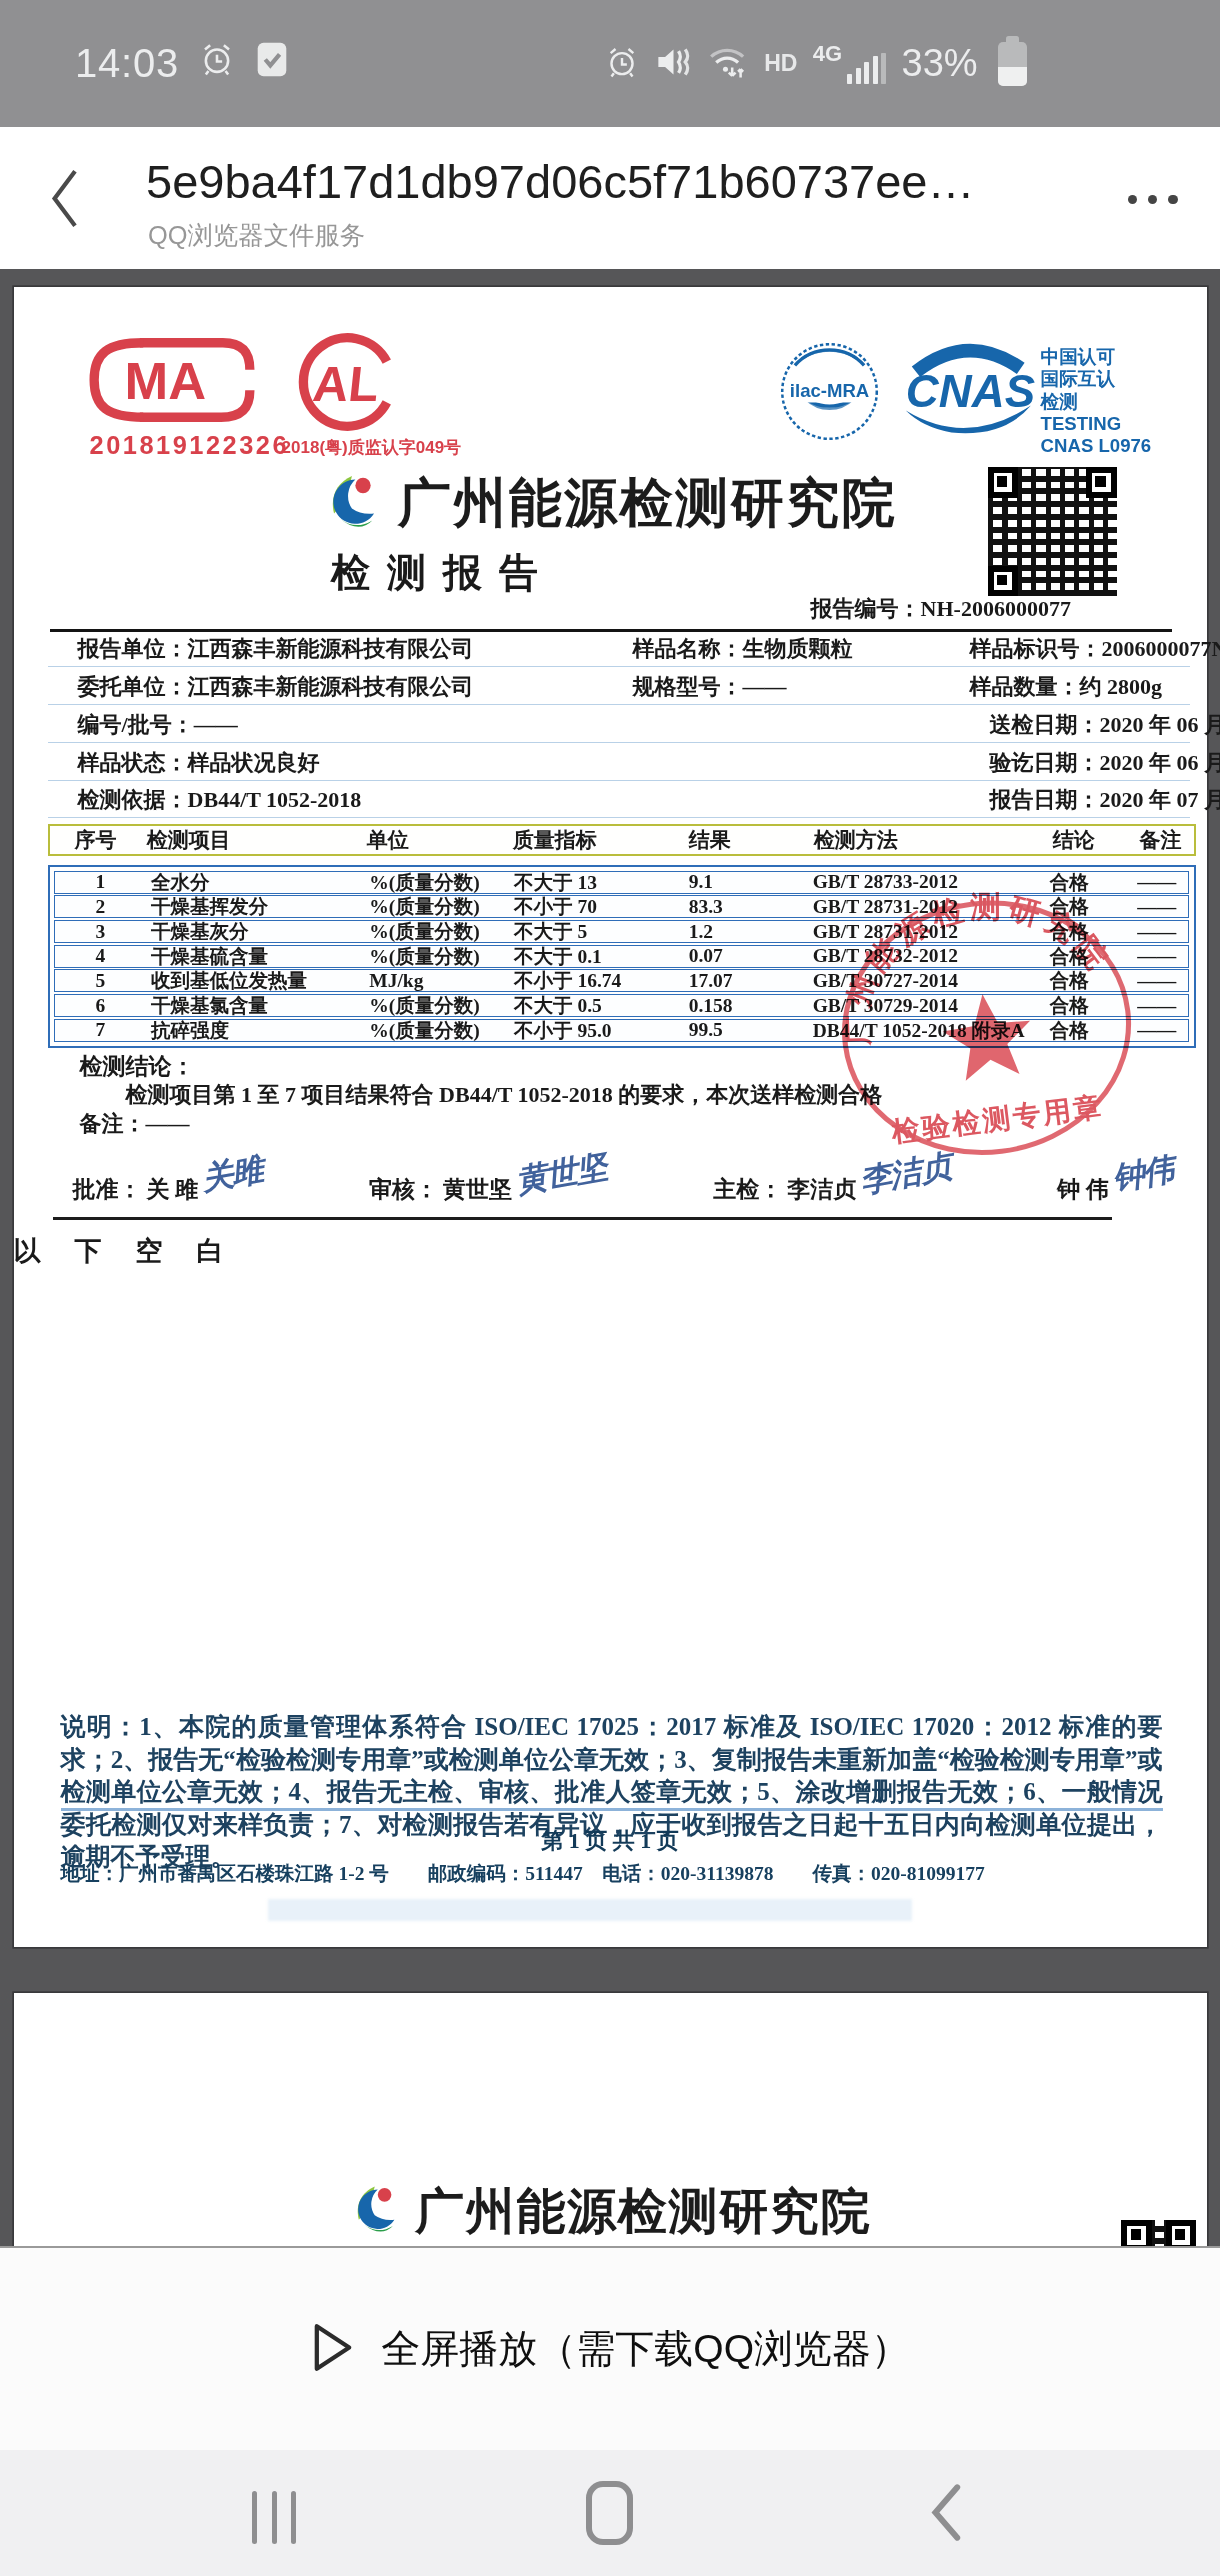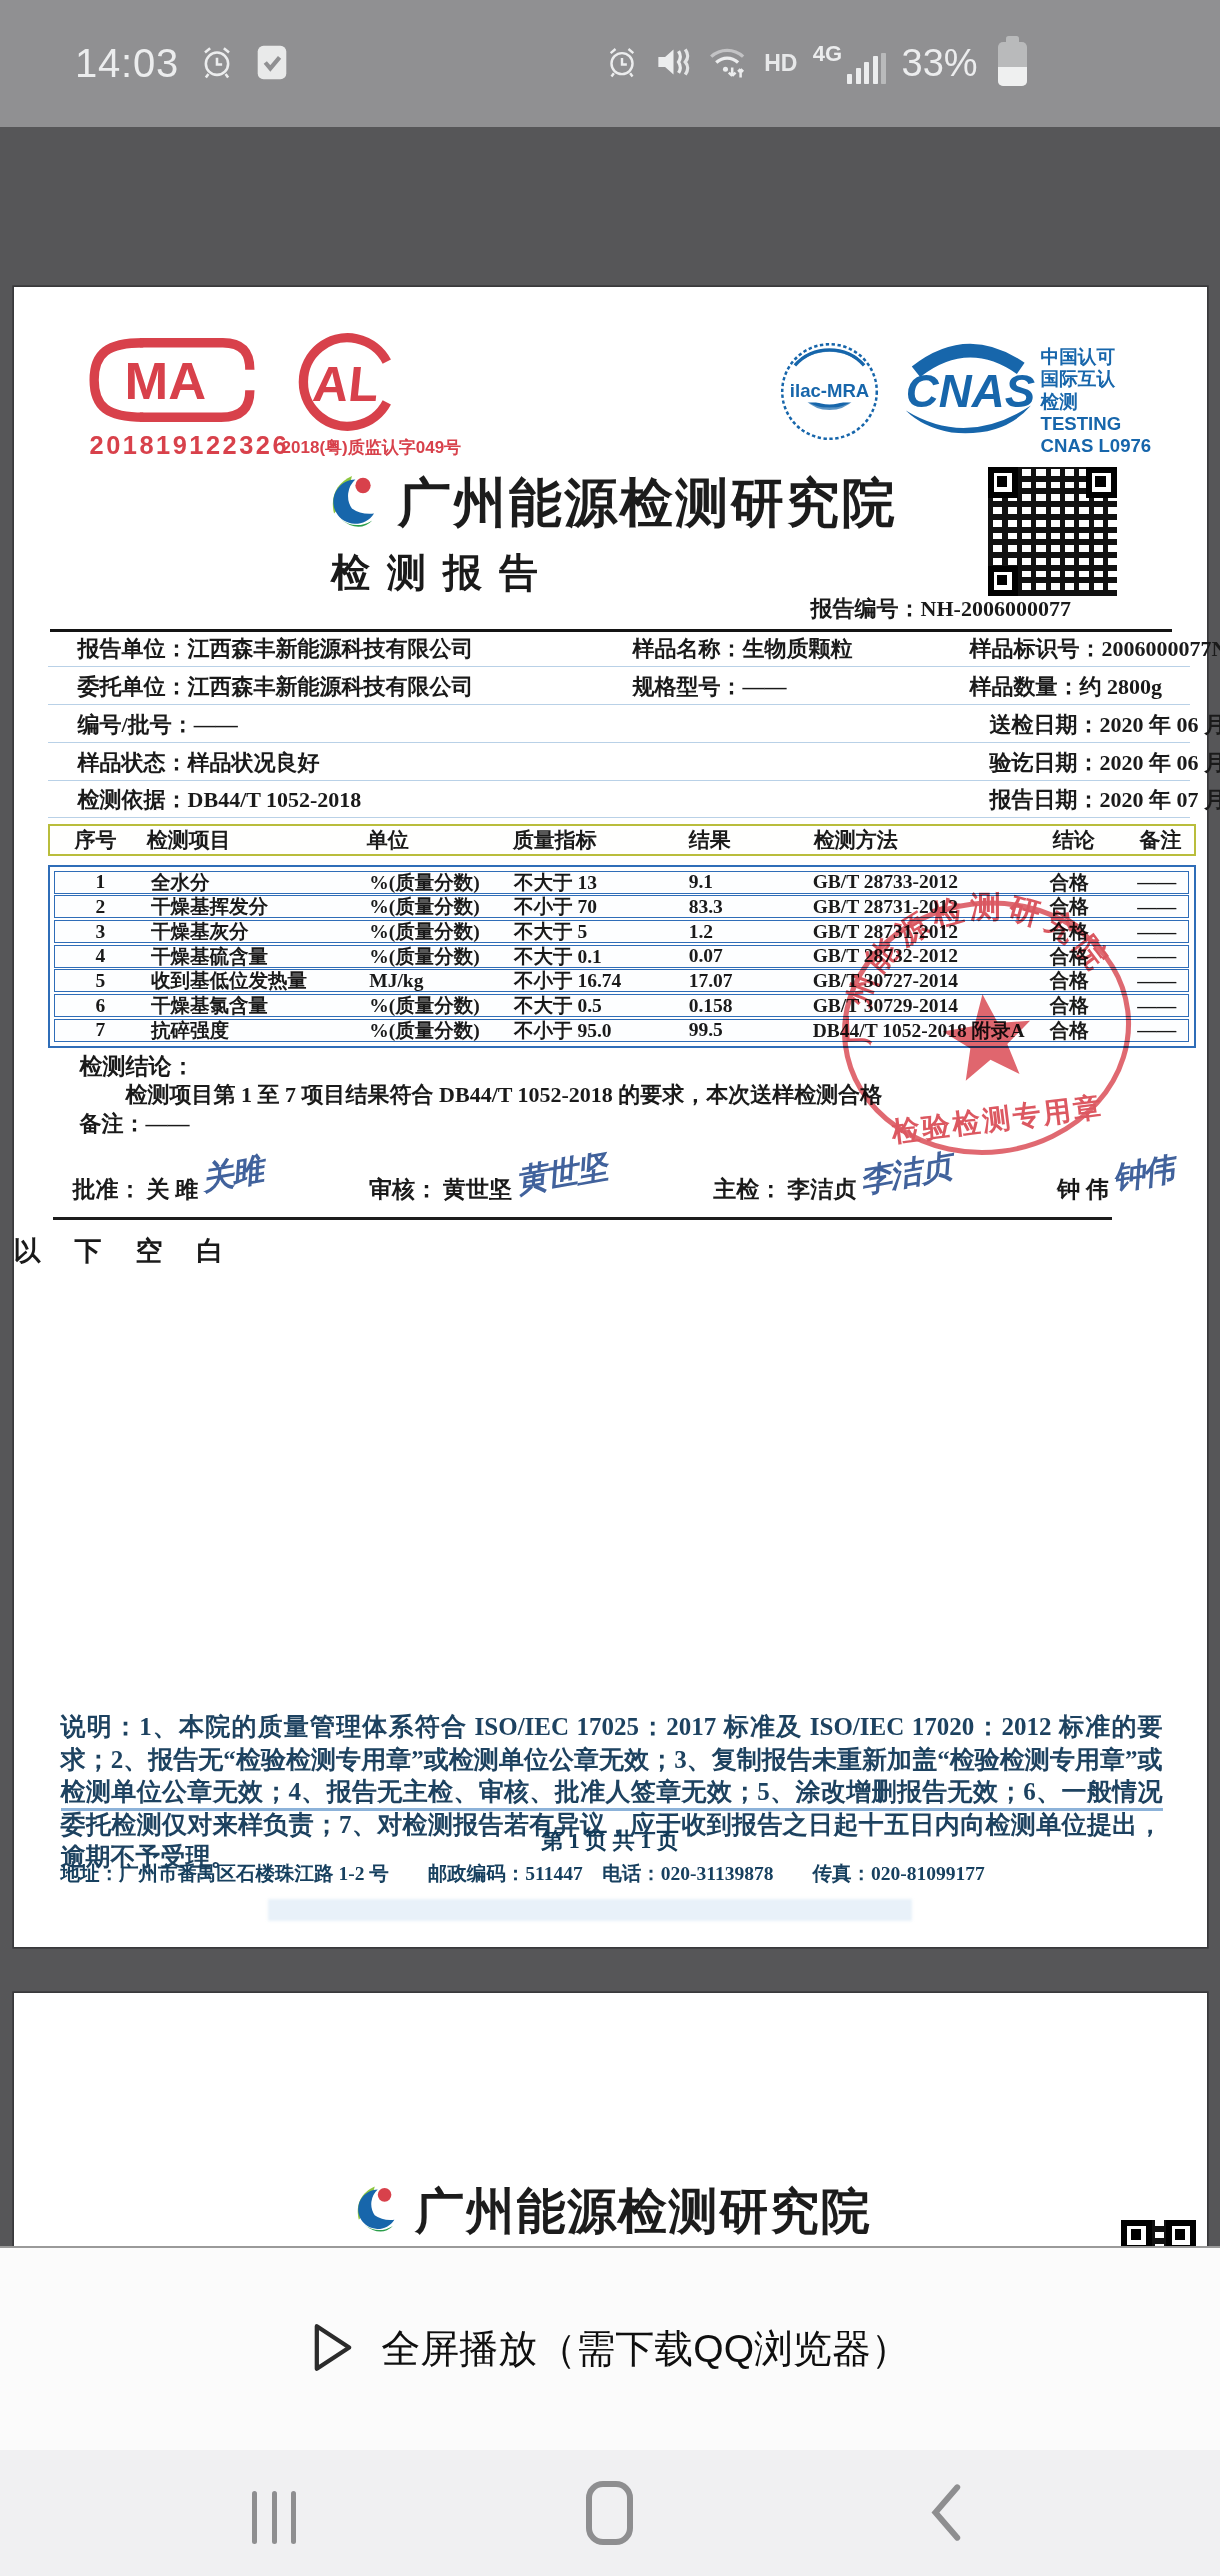--- a/index.html
+++ b/index.html
@@ -3,21 +3,21 @@
 <meta charset="utf-8">
 <style>
   html,body{margin:0;padding:0;background:#2b2b2b;}
   .screen{position:relative;width:1220px;height:2576px;margin:0 auto;overflow:hidden;
     font-family:"Liberation Sans",sans-serif;background:#565658;}
   .abs{position:absolute;}
 
   
   .status-bar{left:0;top:0;width:1220px;height:127px;background:#909092;color:#ecedee;
     display:flex;align-items:center;}
-  .sb-left{display:flex;align-items:center;gap:20.3px;margin-left:75px;}
+  .sb-left{display:flex;gap:20.3px;margin-left:75px;}
   .sb-time{font-size:40px;font-weight:400;letter-spacing:0.8px;}
   .sb-right{display:flex;align-items:center;gap:15.3px;margin-left:auto;margin-right:193px;}
   .sb-pct{font-size:38px;font-weight:400;}
   .sb-hd{font-size:23px;font-weight:700;opacity:.95;}
   .bars{display:flex;align-items:flex-end;gap:3.4px;}
   .bars i{display:block;width:5.1px;background:#ecedee;border-radius:0.8px;}
   .battery{position:relative;width:29px;height:44px;background:#b9babb;border-radius:5.1px;margin-left:5.1px;}
   .battery:before{content:"";position:absolute;top:-6px;left:7.6px;width:13.6px;height:6px;background:#b9babb;border-radius:2.5px 2.5px 0 0;}
   .battery .lvl{position:absolute;left:0;bottom:0;width:100%;height:42%;background:#eff0f0;border-radius:0 0 5.1px 5.1px;}
 
@@ -182,20 +182,34 @@
             <i style="height:30.5px;opacity:.45"></i>
           </span>
       </span>
       <span class="sb-pct">33%</span>
       <span class="battery">
           <span class="lvl"></span>
         </span>
     </div>
   </div>
 
+  <div class="abs title-bar">
+    <div class="abs tb-back">
+      <svg width="51" height="75" viewBox="0 0 60 88" fill="none" stroke="#4a4a4a" stroke-width="5">
+        <path d="M40 12L16 44l24 32"></path>
+      </svg>
+    </div>
+    <div class="abs tb-title">5e9ba4f17d1db97d06c5f71b60737ee…</div>
+    <div class="abs tb-sub">QQ浏览器文件服务</div>
+    <div class="abs tb-menu">
+        <i></i>
+        <i></i>
+        <i></i>
+      </div>
+  </div>
 
   <div class="abs viewer">
 
     <div class="page page1">
 
       <div class="abs cma-box">
         <svg width="166" height="88" viewBox="0 0 196 104" fill="none">
           <path d="M60 8 H158 C183 8 190 22 190 40 M190 64 C190 84 181 96 156 96 H60" stroke="#d8414b" stroke-width="11"></path>
           <path d="M64 8 C22 8 6 20 6 52 C6 84 22 96 64 96" stroke="#d8414b" stroke-width="11"></path>
           <text x="42" y="74" font-size="62" font-weight="bold" fill="#d8414b" font-family="Liberation Sans,sans-serif">MA</text>

